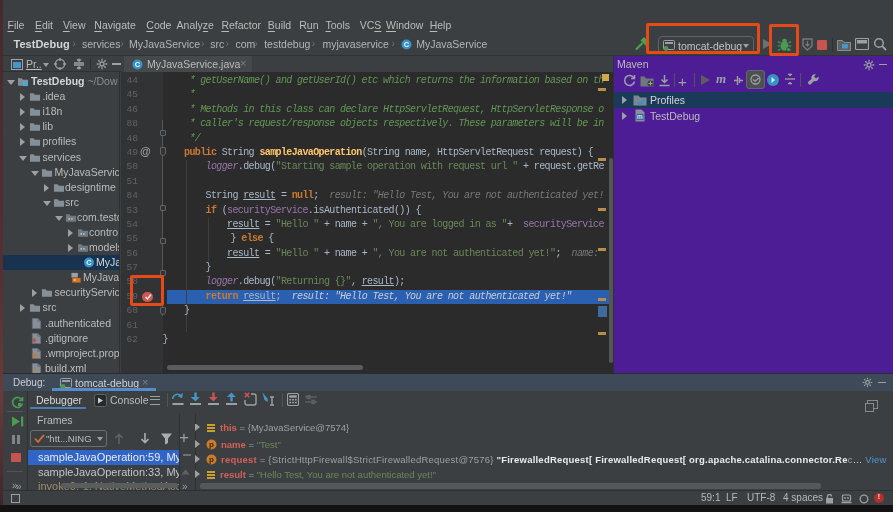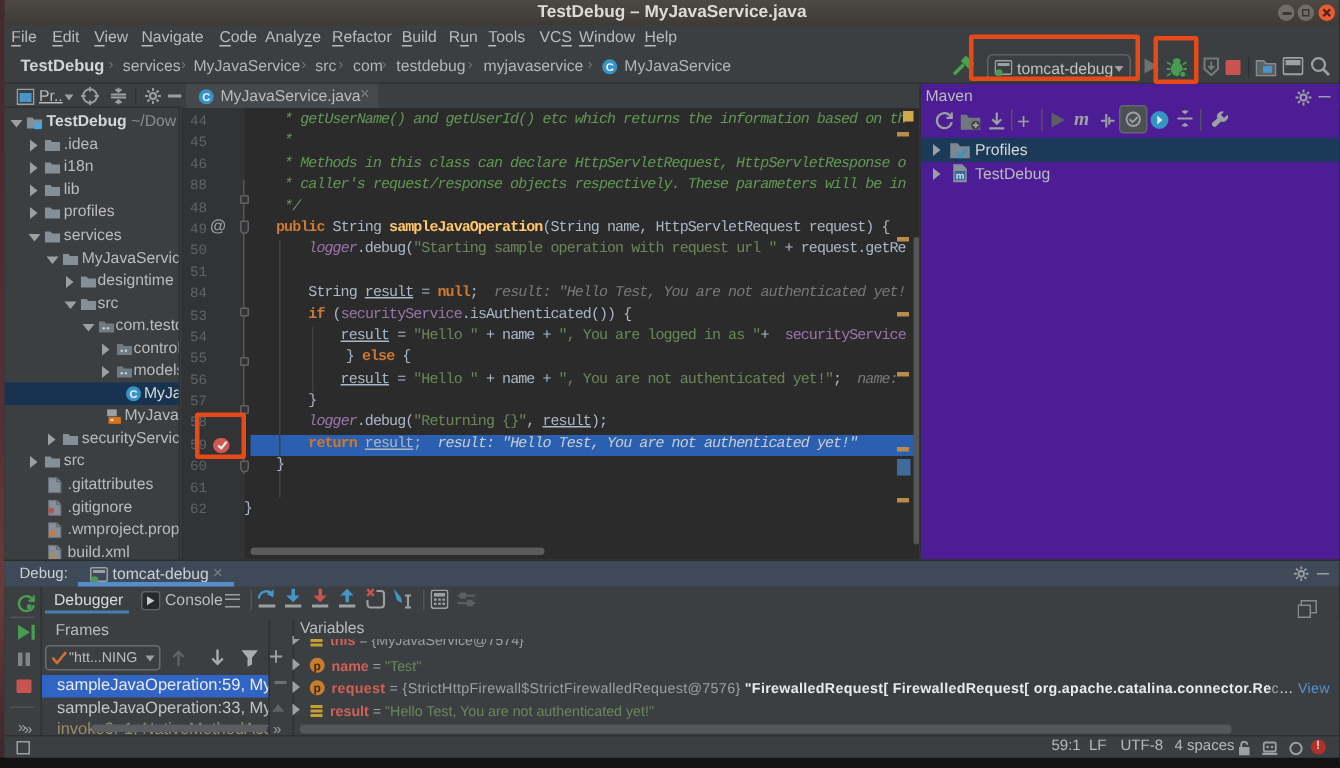--- a/index.html
+++ b/index.html
@@ -70,33 +70,20 @@
 .vicon { vertical-align:-2px; margin-right:4px; }
 .vname { color:#d16158; font-weight:bold; }
 .veq { color:#9da0a3; }
 .vgray { color:#9da0a3; }
 .vstr { color:#6a8759; }
 </style>
 </head>
 <body>
 <div id="strip"></div>
 <div id="win">
-  <div id="title">TestDebug – MyJavaService.java
-    <div class="wbtn" style="left:849px;background:#716c67;">
-        <div style="position:absolute;left:2.5px;top:5px;width:6px;height:1.5px;background:#3a3734;"></div>
-      </div>
-    <div class="wbtn" style="left:862px;background:#716c67;">
-        <div style="position:absolute;left:3px;top:3px;width:5px;height:5px;border:1.2px solid #3a3734;"></div>
-      </div>
-    <div class="wbtn" style="left:876px;background:#ed5a32;">
-        <svg width="11" height="11" viewBox="0 0 11 11" style="position:absolute;left:0;top:0;">
-          <path d="M3.2 3.2 L7.8 7.8 M7.8 3.2 L3.2 7.8" stroke="#4a2319" stroke-width="1.5"></path>
-        </svg>
-      </div>
-  </div>
   <div id="menu">
       <span style="left:4.5px;"><u>F</u>ile</span>
       <span style="left:31.9px;"><u>E</u>dit</span>
       <span style="left:59.9px;"><u>V</u>iew</span>
       <span style="left:91.3px;"><u>N</u>avigate</span>
       <span style="left:143.3px;"><u>C</u>ode</span>
       <span style="left:173.6px;">Analy<u>z</u>e</span>
       <span style="left:218.4px;"><u>R</u>efactor</span>
       <span style="left:264.8px;"><u>B</u>uild</span>
       <span style="left:296.2px;">R<u>u</u>n</span>
@@ -342,21 +329,21 @@
         <div class="tarr arr-r" style="left:17px;"></div>
         <svg class="ticon" style="left:26px;" width="12" height="12" viewBox="0 0 12 12">
           <use href="#fold"></use>
         </svg>
         <div class="tlabel" style="left:39.5px;">src</div>
       </div>
     <div class="trow" style="top:244px;">
         <svg class="ticon" style="left:27px;" width="11" height="12" viewBox="0 0 11 12">
           <use href="#file"></use>
         </svg>
-        <div class="tlabel" style="left:42px;">.gitattributes</div>
+        <div class="tlabel" style="left:42px;">.authenticated</div>
       </div>
     <div class="trow" style="top:259px;">
         <svg class="ticon" style="left:27px;" width="11" height="12" viewBox="0 0 11 12">
           <use href="#file"></use>
           <circle cx="3.5" cy="8" r="2.2" fill="#b0564f"></circle>
         </svg>
         <div class="tlabel" style="left:42px;">.gitignore</div>
       </div>
     <div class="trow" style="top:274px;">
         <svg class="ticon" style="left:27px;" width="11" height="12" viewBox="0 0 11 12">
@@ -635,23 +622,20 @@
 
     <div class="abs" style="left:191px;top:50px;width:699px;height:13px;overflow:hidden;">
       <div class="vrow" style="top:-4px;left:0;"><span class="varr"></span><svg class="vicon" width="10" height="10" viewBox="0 0 10 10">
             <g fill="#c8a030">
               <rect x="1" y="1" width="8" height="2"></rect>
               <rect x="1" y="4" width="8" height="2"></rect>
               <rect x="1" y="7" width="8" height="2"></rect>
             </g>
           </svg><span class="vname">this</span><span class="veq"> = </span><span class="vgray">{MyJavaService@7574}</span></div>
     </div>
-    <div class="abs" style="left:193px;top:39px;width:697px;height:13px;background:#3c3f41;">
-        <span style="position:absolute;left:4px;top:0px;font-size:10.5px;color:#bbb;">Variables</span>
-      </div>
     <div class="vrow" style="top:63px;"><span class="varr"></span><svg class="vicon" width="11" height="11" viewBox="0 0 11 11">
           <circle cx="5.5" cy="5.5" r="5" fill="#c77d2c"></circle>
           <text x="5.5" y="8.4" font-size="8" font-weight="bold" fill="#3b2a12" text-anchor="middle" font-family="Liberation Sans">p</text>
         </svg><span class="vname">name</span><span class="veq"> = </span><span class="vstr">"Test"</span></div>
     <div class="vrow" style="top:78px;letter-spacing:0.22px;"><span class="varr"></span><svg class="vicon" width="11" height="11" viewBox="0 0 11 11">
           <circle cx="5.5" cy="5.5" r="5" fill="#c77d2c"></circle>
           <text x="5.5" y="8.4" font-size="8" font-weight="bold" fill="#3b2a12" text-anchor="middle" font-family="Liberation Sans">p</text>
         </svg><span class="vname">request</span><span class="veq"> = </span><span class="vgray">{StrictHttpFirewall$StrictFirewalledRequest@7576}</span><span style="color:#e8eaec;font-weight:bold;"> "FirewalledRequest[ FirewalledRequest[ org.apache.catalina.connector.Re</span><span class="vgray">c</span><span style="color:#e8eaec;">…</span> <span style="color:#5394cf;">View</span></div>
     <div class="vrow" style="top:93px;"><span class="varr"></span><svg class="vicon" width="10" height="10" viewBox="0 0 10 10">
           <g fill="#c8a030">

